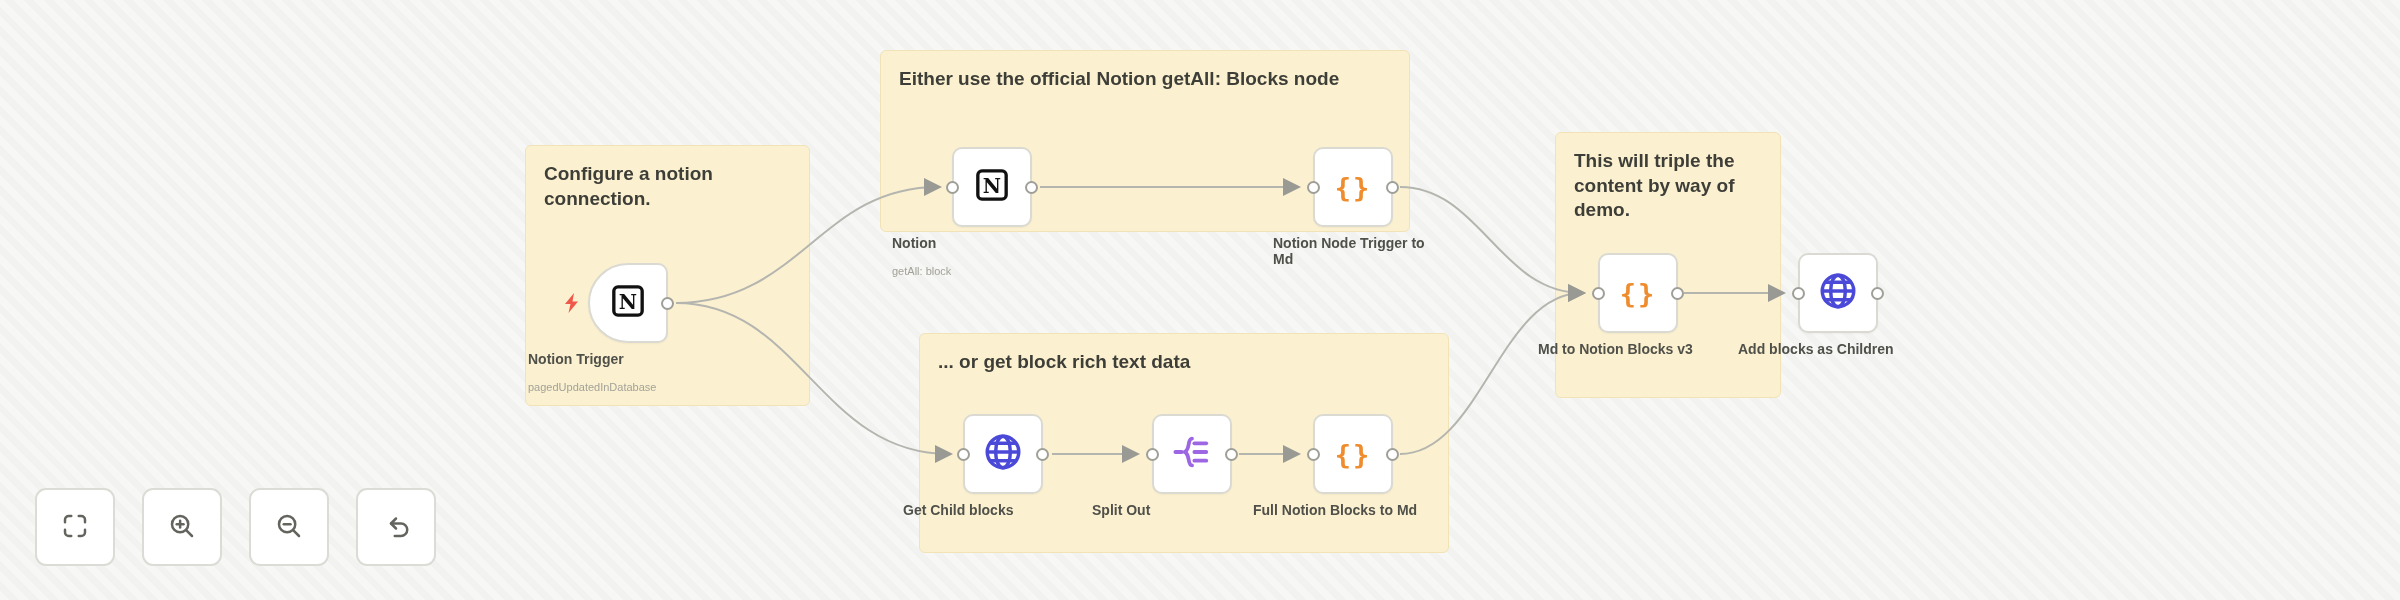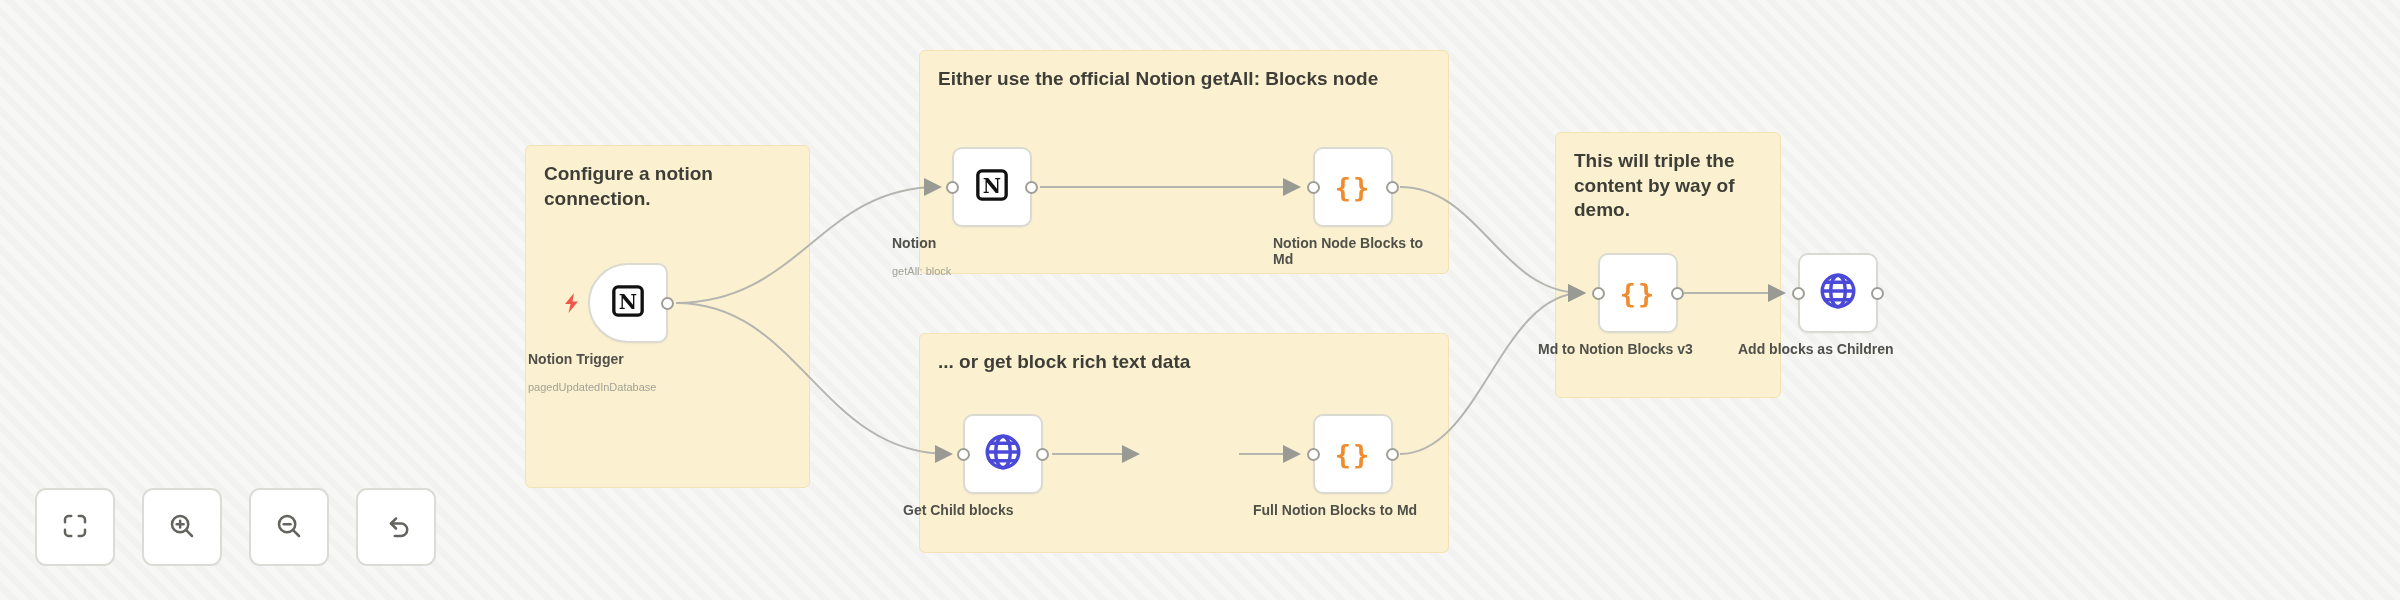--- a/index.html
+++ b/index.html
@@ -60,25 +60,25 @@
     border-radius:11px;box-sizing:border-box;display:flex;align-items:center;
     justify-content:center;cursor:pointer;padding:0;
   }
   .tool-btn svg{stroke:#64645f;}
 </style>
 </head>
 <body>
 
 <div id="canvas">
 
-  <div class="sticky" style="left:525px;top:145px;width:285px;height:343px;">
+  <div class="sticky" style="left:525px;top:145px;width:285px;height:261px;">
     <h3>Configure a notion connection.</h3>
   </div>
 
-  <div class="sticky" style="left:919px;top:50px;width:530px;height:224px;">
+  <div class="sticky" style="left:880px;top:50px;width:530px;height:182px;">
     <h3>Either use the official Notion getAll: Blocks node</h3>
   </div>
 
   <div class="sticky" style="left:919px;top:333px;width:530px;height:220px;">
     <h3>... or get block rich text data</h3>
   </div>
 
   <div class="sticky" style="left:1555px;top:132px;width:226px;height:266px;">
     <h3>This will triple the content by way of demo.</h3>
   </div>
@@ -133,41 +133,57 @@
       <div class="nname">Notion</div>
       <div class="nsub">getAll: block</div>
     </div>
   </div>
 
   <div class="node" style="left:1313px;top:147px;">
     <span class="code-glyph">{}</span>
     <div class="port in"></div>
     <div class="port out"></div>
     <div class="nlabel w160">
-      <div class="nname">Notion Node Blocks to Md</div>
+      <div class="nname">Notion Node Trigger to Md</div>
     </div>
   </div>
 
   <div class="node" style="left:963px;top:414px;">
     <span>
       <svg width="42" height="42" viewBox="0 0 24 24" fill="none" stroke="#4a49d8" stroke-width="2">
         <circle cx="12" cy="12" r="9"></circle>
         <ellipse cx="12" cy="12" rx="4.2" ry="9"></ellipse>
         <line x1="3" y1="12" x2="21" y2="12"></line>
         <line x1="4.3" y1="7" x2="19.7" y2="7"></line>
         <line x1="4.3" y1="17" x2="19.7" y2="17"></line>
       </svg>
     </span>
     <div class="port in"></div>
     <div class="port out"></div>
     <div class="nlabel">
       <div class="nname">Get Child blocks</div>
     </div>
   </div>
 
+  <div class="node" style="left:1152px;top:414px;">
+    <span>
+      <svg width="38" height="38" viewBox="0 0 24 24" fill="none" stroke="#9d66e3" stroke-width="2.4" stroke-linecap="round">
+        <line x1="1.5" y1="12" x2="5.5" y2="12"></line>
+        <path d="M12,3.5 C9,3.5 11,10 7.5,12 C11,14 9,20.5 12,20.5"></path>
+        <line x1="13.5" y1="6.5" x2="21" y2="6.5"></line>
+        <line x1="13.5" y1="12" x2="21" y2="12"></line>
+        <line x1="13.5" y1="17.5" x2="21" y2="17.5"></line>
+      </svg>
+    </span>
+    <div class="port in"></div>
+    <div class="port out"></div>
+    <div class="nlabel">
+      <div class="nname">Split Out</div>
+    </div>
+  </div>
 
   <div class="node" style="left:1313px;top:414px;">
     <span class="code-glyph">{}</span>
     <div class="port in"></div>
     <div class="port out"></div>
     <div class="nlabel">
       <div class="nname">Full Notion Blocks to Md</div>
     </div>
   </div>
 

